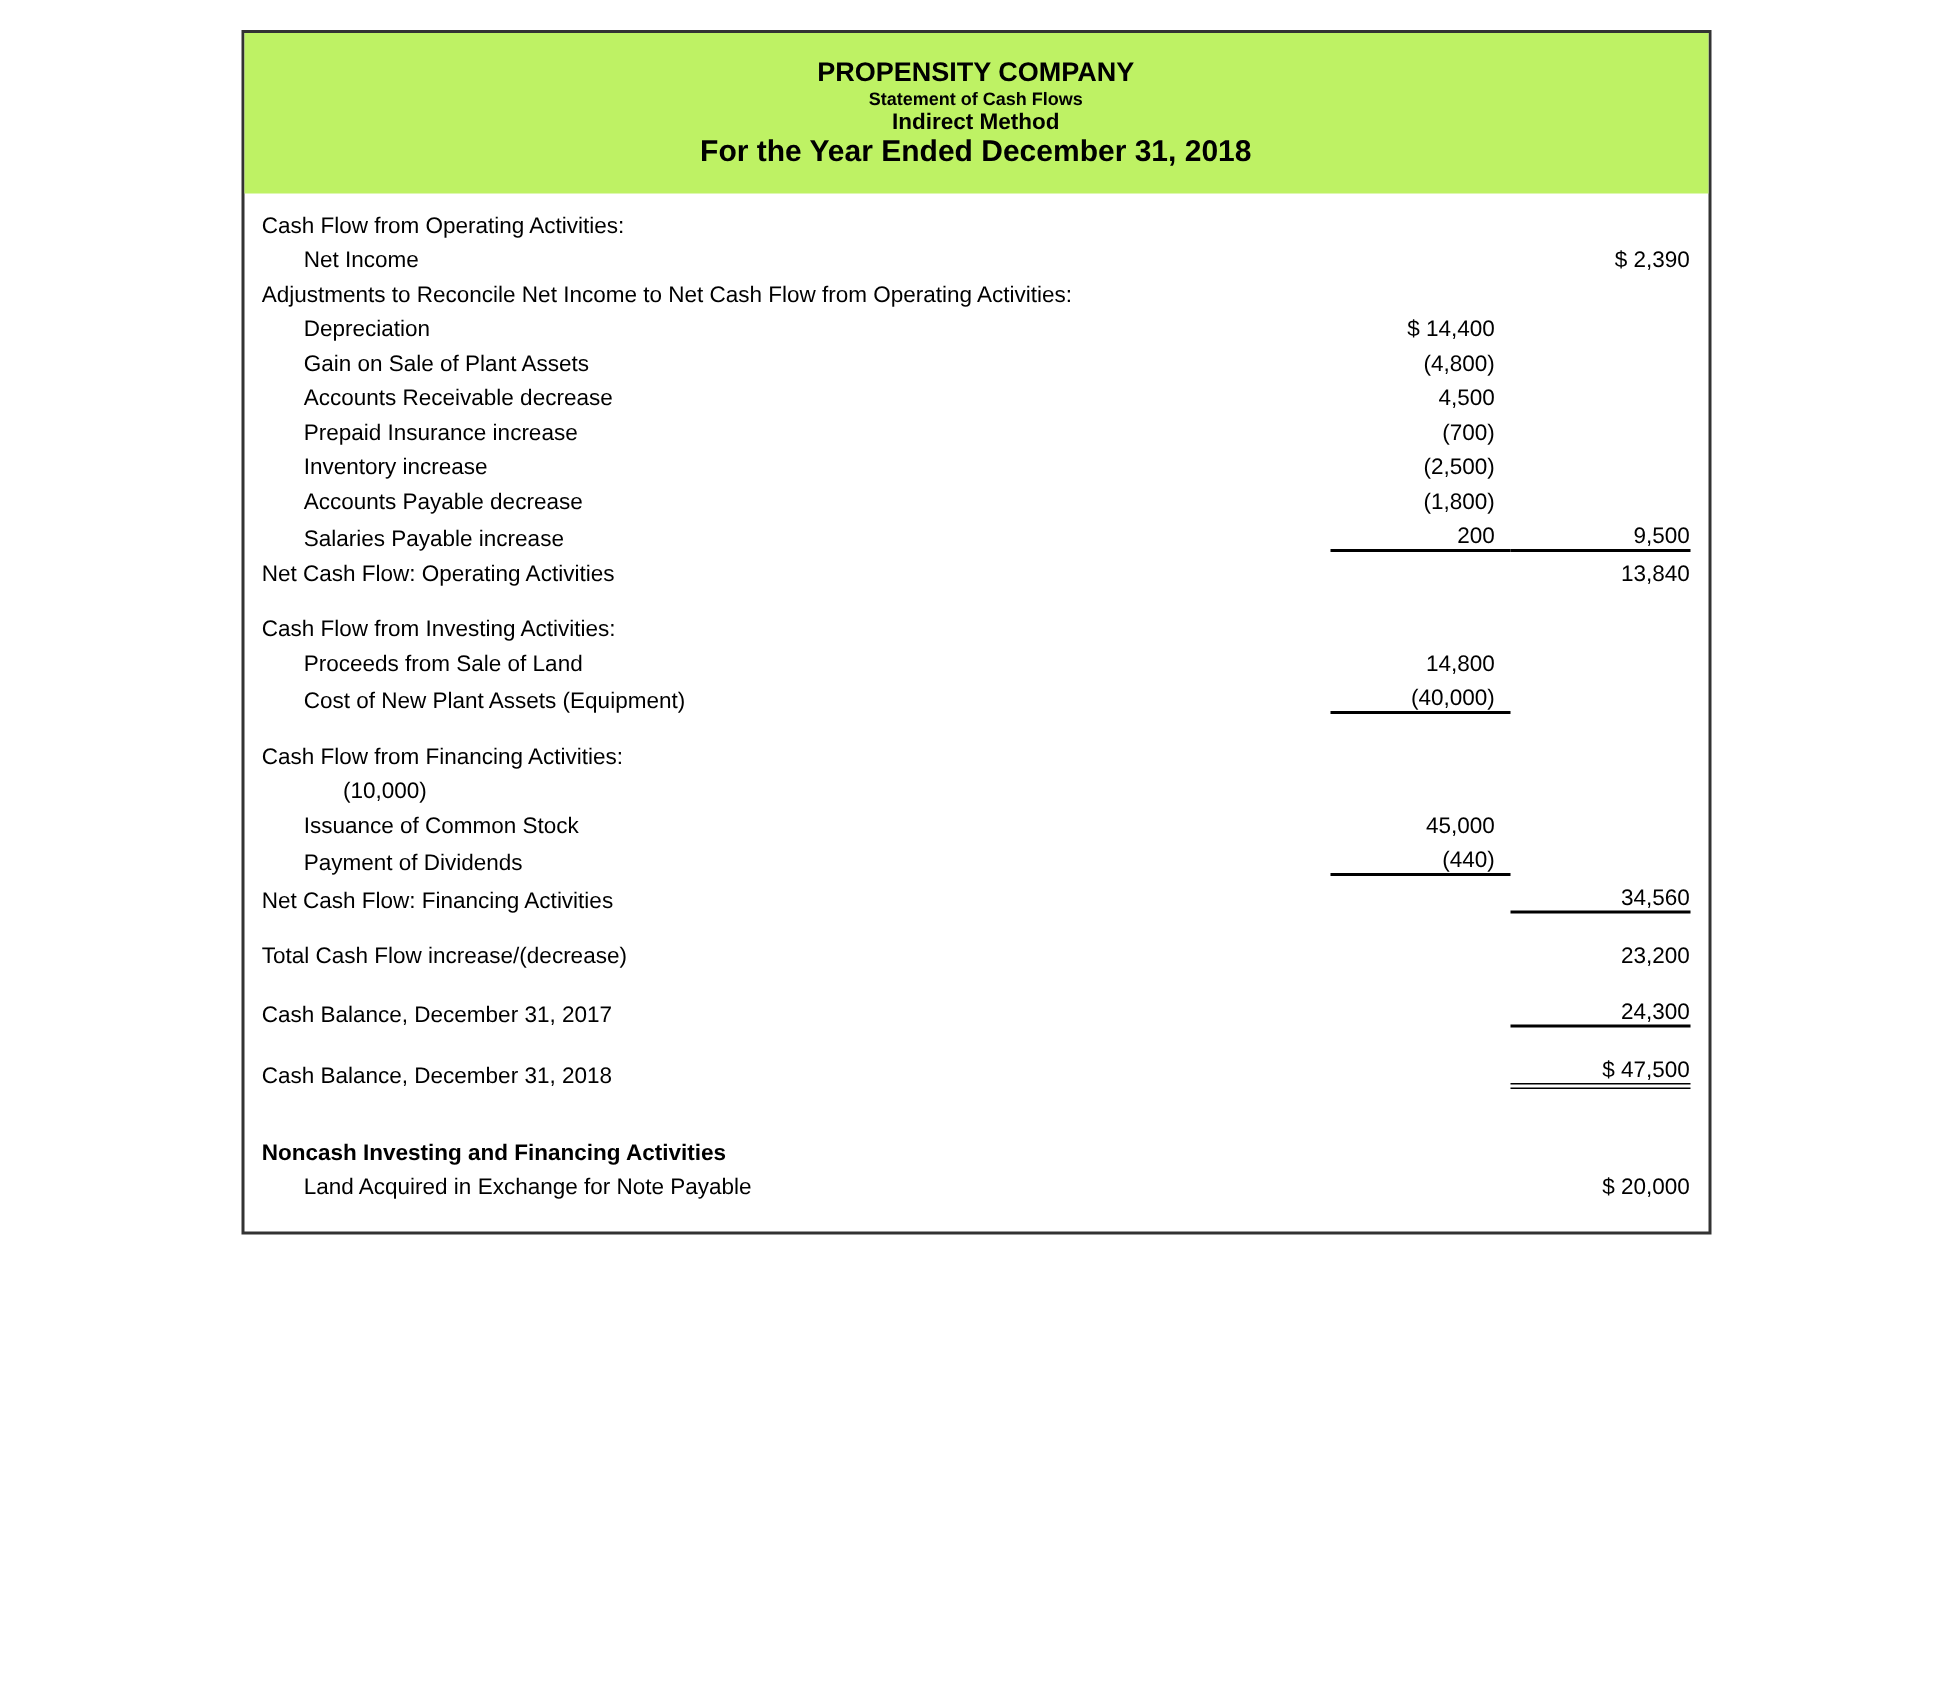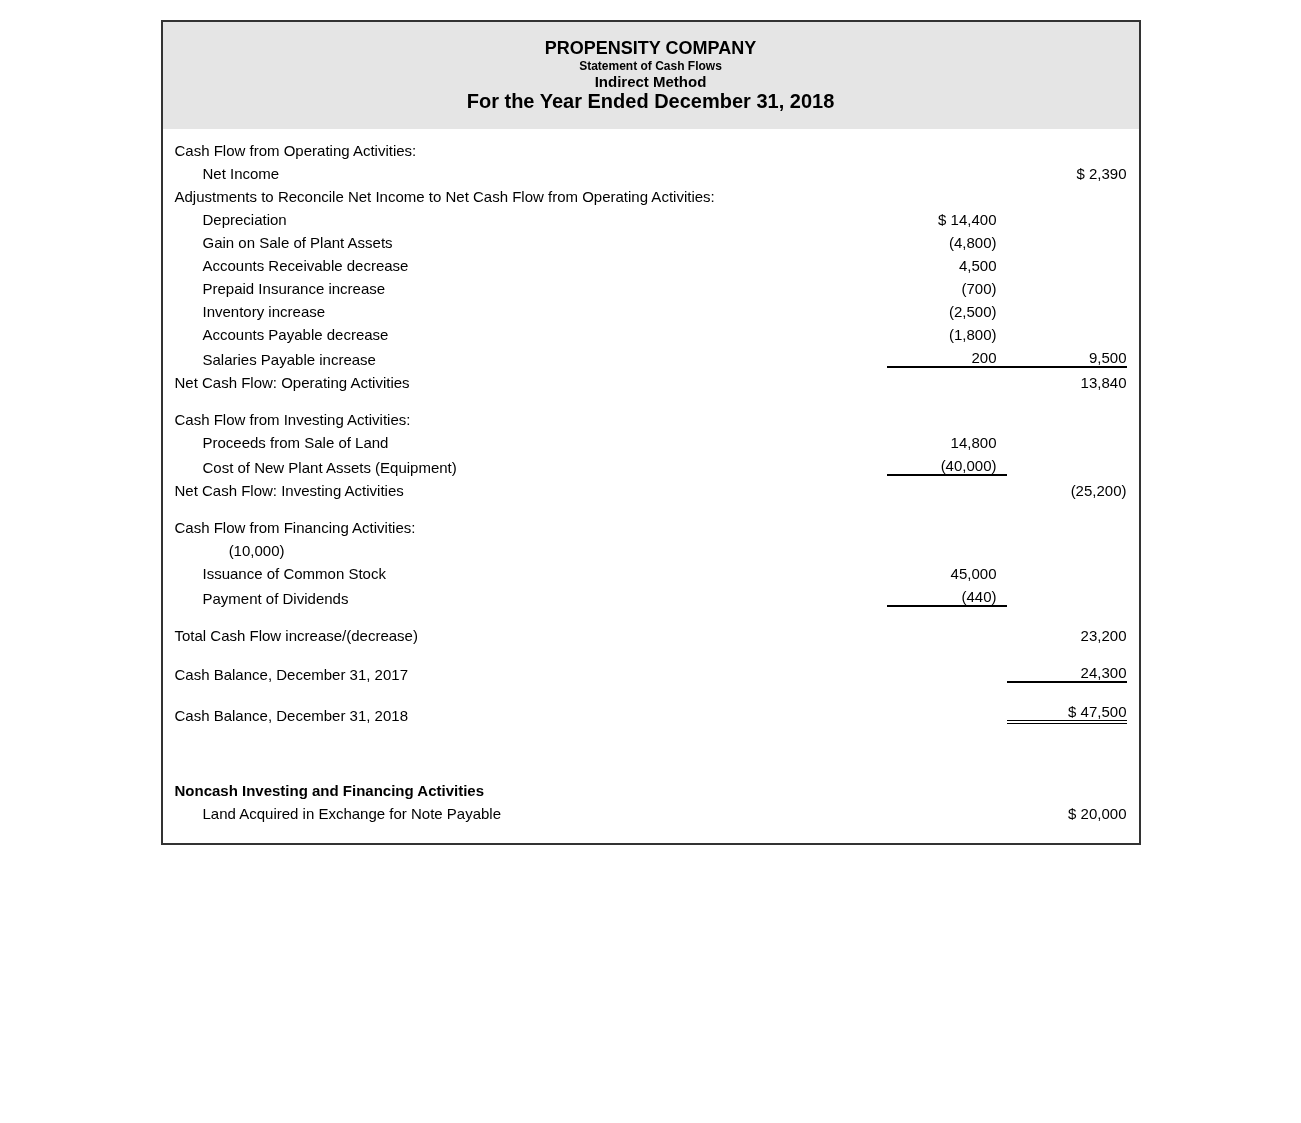--- a/index.html
+++ b/index.html
@@ -10,21 +10,21 @@
       display: flex;
       justify-content: center;
       align-items: flex-start;
       padding: 20px;
     }
     .statement-container {
       width: 980px;
       border: 2px solid #333;
     }
     .header {
-      background-color: #e5e5e5;
+      background-color: #bef264;
       text-align: center;
       padding: 16px 10px;
       color: #000;
     }
     .header-company {
       font-size: 18px;
       font-weight: bold;
       color: #000;
     }
     .header-title {
@@ -76,21 +76,20 @@
       border-bottom: 2px solid #000;
     }
     .double-underline-right {
       border-bottom: 4px double #000;
     }
     .section-gap {
       height: 14px;
     }
     .bold {
       font-weight: bold;
-      margin-top: 24px;
     }
     .spacer {
       height: 8px;
     }
   </style>
 </head>
 <body>
 
 <div class="statement-container">
 
@@ -170,25 +169,20 @@
     <div class="row">
       <div class="label label-indent1">Proceeds from Sale of Land</div>
       <div class="col-mid">14,800</div>
       <div class="col-right"></div>
     </div>
     <div class="row">
       <div class="label label-indent1">Cost of New Plant Assets (Equipment)</div>
       <div class="col-mid underline-mid">(40,000)</div>
       <div class="col-right"></div>
     </div>
-    <div class="row">
-      <div class="label">Net Cash Flow: Investing Activities</div>
-      <div class="col-mid"></div>
-      <div class="col-right">(25,200)</div>
-    </div>
 
     <div class="section-gap"></div>
 
     <div class="row">
       <div class="label label-section">Cash Flow from Financing Activities:</div>
       <div class="col-mid"></div>
       <div class="col-right"></div>
     </div>
     <div class="row">
       <div class="col-mid">(10,000)</div>
@@ -196,20 +190,25 @@
     </div>
     <div class="row">
       <div class="label label-indent1">Issuance of Common Stock</div>
       <div class="col-mid">45,000</div>
       <div class="col-right"></div>
     </div>
     <div class="row">
       <div class="label label-indent1">Payment of Dividends</div>
       <div class="col-mid underline-mid">(440)</div>
       <div class="col-right"></div>
+    </div>
+    <div class="row">
+      <div class="label">Net Cash Flow: Financing Activities</div>
+      <div class="col-mid"></div>
+      <div class="col-right underline-right">34,560</div>
     </div>
 
     <div class="section-gap"></div>
 
     <div class="row">
       <div class="label">Total Cash Flow increase/(decrease)</div>
       <div class="col-mid"></div>
       <div class="col-right">23,200</div>
     </div>
     <div class="section-gap"></div>

